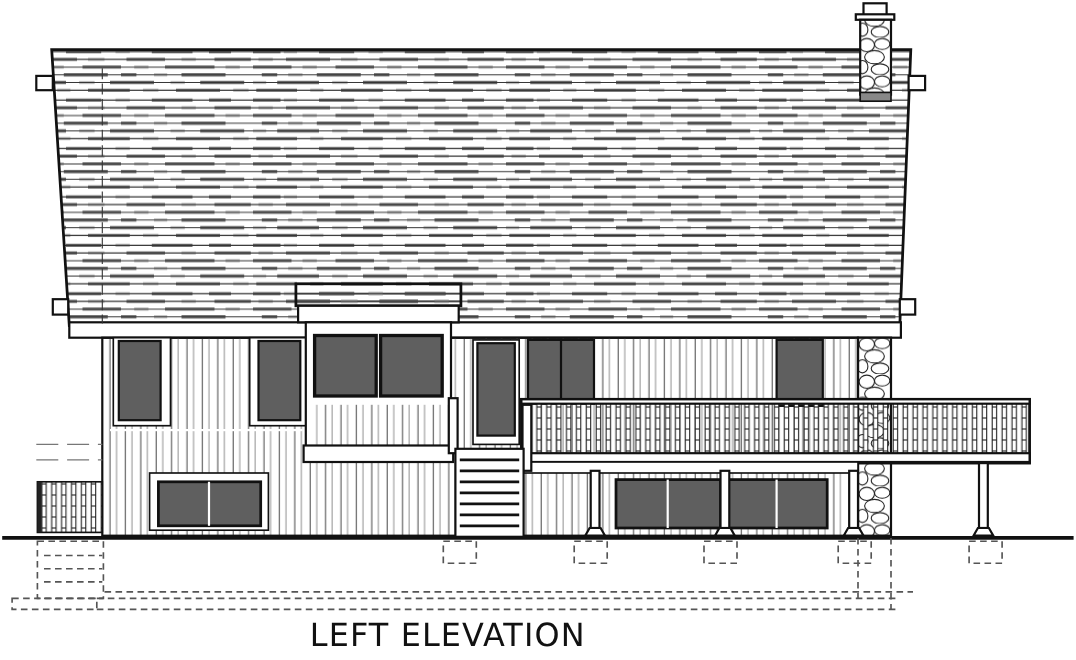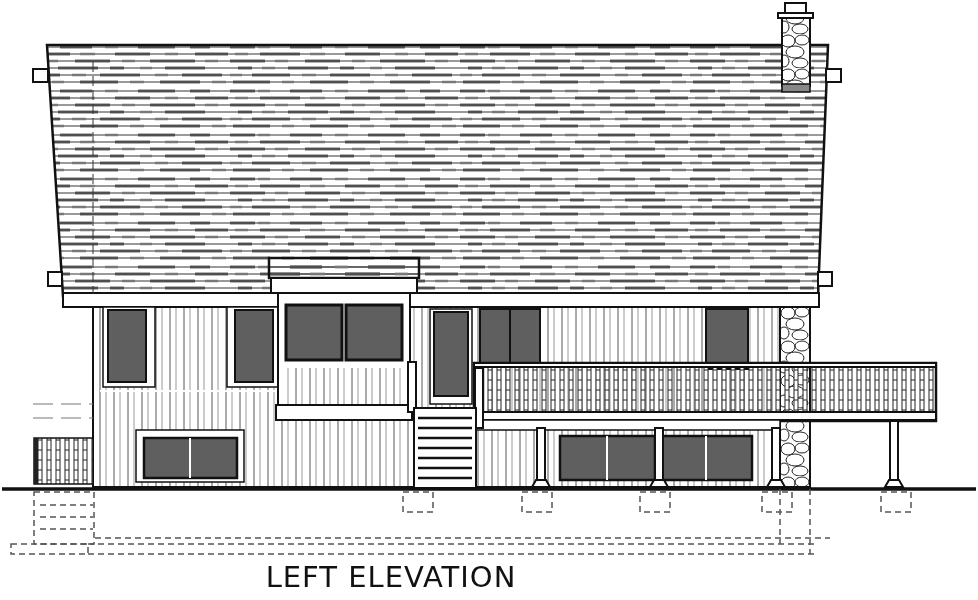--- a/index.html
+++ b/index.html
@@ -1,18 +1,18 @@
 <!DOCTYPE html>
 <html><head>
 <meta charset="utf-8">
 <style>
   html,body{margin:0;padding:0;background:#fff;}
   body{width:978px;height:600px;position:relative;overflow:hidden;font-family:"DejaVu Sans",sans-serif;}
   #drawing{position:absolute;left:0;top:0;width:978px;height:600px;}
-  .title{position:absolute;left:0;top:560px;width:782px;text-align:center;font-family:"DejaVu Sans",sans-serif;font-size:29px;letter-spacing:1px;color:#111;font-weight:normal;}
+  .title{position:absolute;left:16px;top:560px;width:782px;text-align:center;font-family:"DejaVu Sans",sans-serif;font-size:29px;letter-spacing:1px;color:#111;font-weight:normal;}
 </style>
 </head>
 <body>
 
 <svg id="drawing" viewBox="0 0 978 600" xmlns="http://www.w3.org/2000/svg">
   <defs>
     <pattern id="shingles" x="0" y="0" width="230" height="44" patternUnits="userSpaceOnUse">
       <g stroke-width="3">
         <line x1="0" y1="3" x2="25" y2="3" stroke="#6a6a6a"></line>
           <line x1="28" y1="3" x2="40" y2="3" stroke="#bdbdbd"></line>

